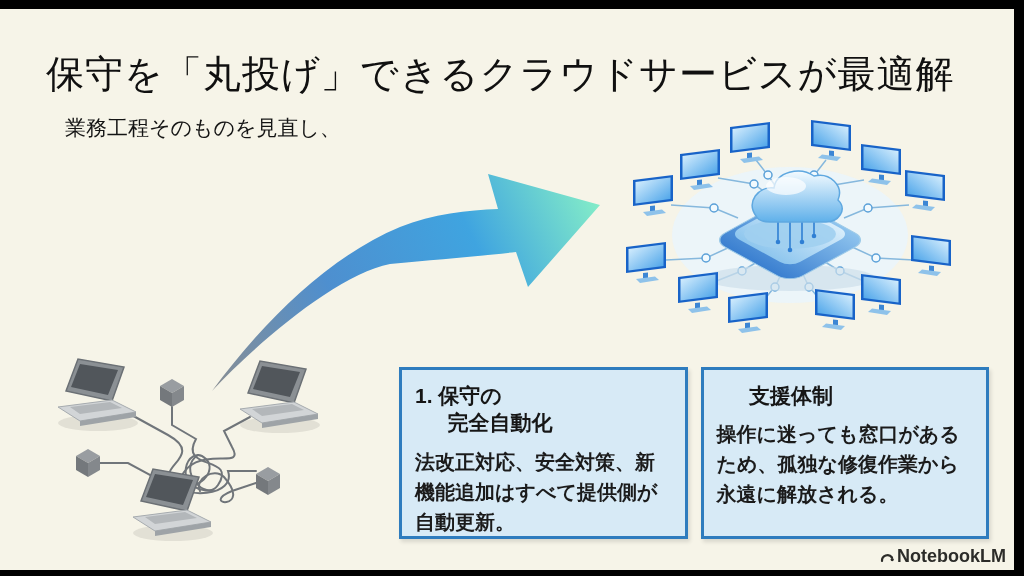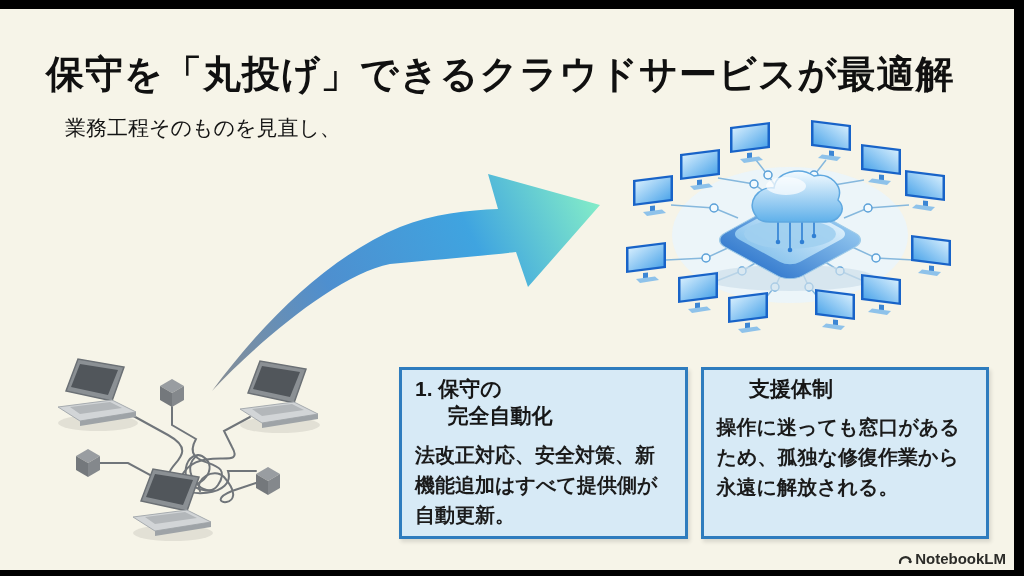--- a/index.html
+++ b/index.html
@@ -1,32 +1,32 @@
 <!DOCTYPE html>
 <html><head>
 <meta charset="utf-8">
 <style>
   html,body{margin:0;padding:0;background:#222;}
   .frame{position:relative;width:1024px;height:576px;background:#000;overflow:hidden;
          font-family:"Liberation Sans","DejaVu Sans",sans-serif;}
   .slide{position:absolute;left:0;top:9px;width:1014px;height:561px;background:#f6f4e8;}
   .title{position:absolute;left:46px;top:40px;width:920px;
          font-family:"DejaVu Serif","Liberation Serif",serif;
-         font-size:38px;font-weight:700;color:#101010;letter-spacing:1px;white-space:nowrap;}
+         font-size:38px;font-weight:400;color:#101010;letter-spacing:1px;white-space:nowrap;}
   .subtitle{position:absolute;left:48px;top:103px;font-size:21px;line-height:1.5;
             color:#141414;font-weight:500;margin-left:17px;}
   .illu{position:absolute;}
   .cards{position:absolute;left:399px;top:358px;width:590px;display:flex;gap:13px;}
   .card{flex:1;box-sizing:border-box;height:172px;background:#d7eaf6;border:3px solid #2e7cbe;
-        padding:5px 11px 10px 13px;box-shadow:2px 3px 4px rgba(0,0,0,0.12);}
+        padding:12px 11px 10px 13px;box-shadow:2px 3px 4px rgba(0,0,0,0.12);}
   .card-title{font-size:21px;font-weight:700;color:#161616;line-height:1.3;}
   .card-title .l2{padding-left:1.55em;}
   .card-body{margin-top:10px;font-size:20px;font-weight:600;line-height:1.5;color:#1b1b1b;}
   .watermark{position:absolute;right:8px;bottom:3px;display:flex;align-items:center;gap:2px;
-             font-size:15px;font-weight:700;color:#2c2c29;}
+             font-size:18px;font-weight:700;color:#2c2c29;}
   .watermark svg{display:block;}
 </style>
 </head>
 <body>
 
 <div class="frame">
   <div class="slide">
 
     <div class="title">保守を「丸投げ」できるクラウドサービスが最適解</div>
 

